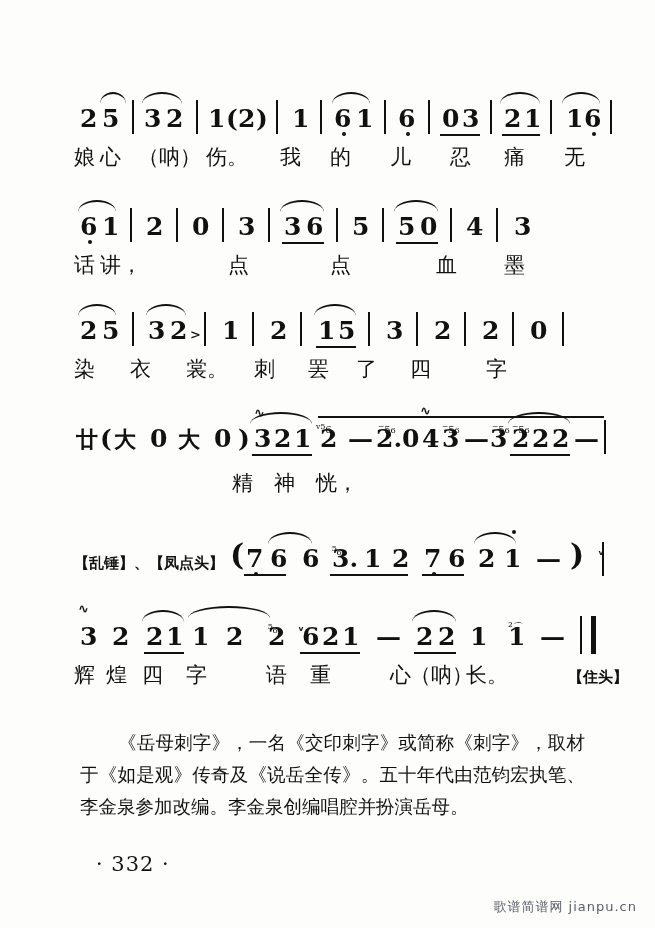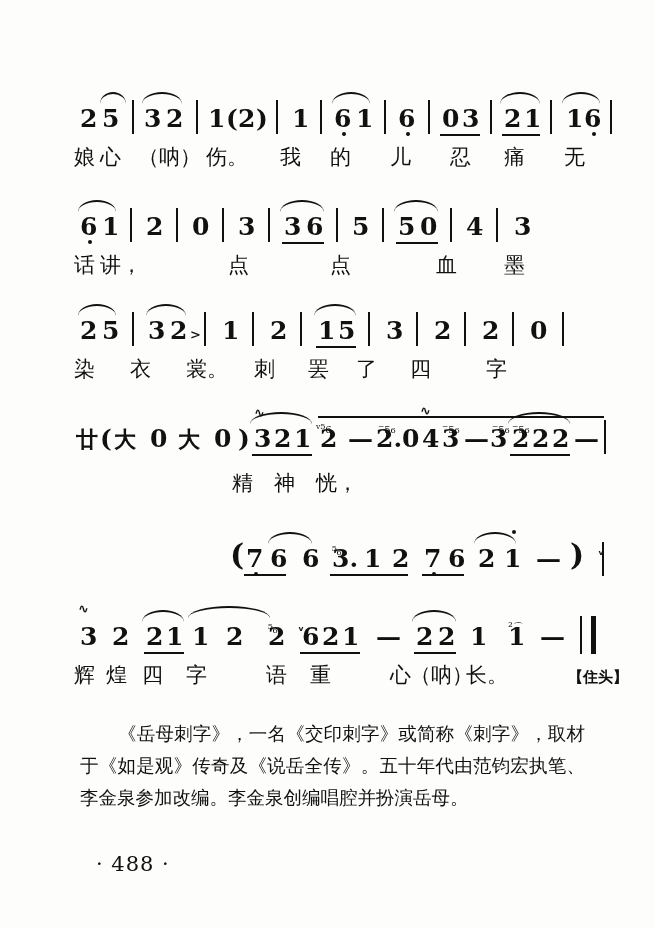--- a/index.html
+++ b/index.html
@@ -131,20 +131,21 @@
     font-weight: bold;
   }
   .para {
     position: absolute;
     left: 80px;
     width: 505px;
     font-family: "DejaVu Sans", sans-serif;
     font-size: 18.5px;
     line-height: 32px;
     text-align: justify;
+    margin-top: 9px;
   }
   .pageno {
     position: absolute;
     left: 96px;
     top: 852px;
     font-size: 21px;
     font-family: "DejaVu Serif", serif;
     letter-spacing: 1px;
   }
   .watermark {
@@ -342,20 +343,21 @@
     </div>
     <div class="lyrics" style="margin-top:4px;">
       <span class="lyr" style="left:152px;">精</span>
       <span class="lyr" style="left:194px;">神</span>
       <span class="lyr" style="left:236px;">恍，</span>
     </div>
   </div>
 
   <div class="row" style="top:532px;">
     <div class="notes" style="height:50px;">
+      <span class="brack" style="left:-6px; top:8px; font-size:15px;">【乱锤】、【凤点头】</span>
       <span class="tok" style="left:150px; top:0px; font-size:30px;">(</span>
       <span class="tok" style="left:166px; top:4px;">7</span>
       <span class="dotbelow" style="left:174px; top:40px;"></span>
       <span class="tok" style="left:190px; top:4px;">6</span>
       <span class="under1" style="left:164px; top:42px; width:42px;"></span>
       <span class="tok" style="left:222px; top:4px;">6</span>
       <span class="slur" style="left:188px; top:0px; width:44px;"></span>
       <span class="gracegrp" style="left:252px; top:-4px;">⁵₆</span>
       <span class="tok" style="left:252px; top:4px;">3.</span>
       <span class="tok" style="left:284px; top:4px;">1</span>
@@ -415,16 +417,17 @@
       <span class="lyr" style="left:230px;">重</span>
       <span class="lyr" style="left:310px;">心</span>
       <span class="lyr" style="left:330px;">（呐）</span>
       <span class="lyr" style="left:386px;">长。</span>
       <span class="brack" style="left:488px; top:2px; font-size:15px;">【住头】</span>
     </div>
   </div>
 
   <div class="para" style="top:718px; text-indent:38px;">《岳母刺字》，一名《交印刺字》或简称《刺字》，取材于《如是观》传奇及《说岳全传》。五十年代由范钧宏执笔、李金泉参加改编。李金泉创编唱腔并扮演岳母。</div>
 
-  <div class="pageno">· 488 ·</div>
-
+  <div class="pageno">· 332 ·</div>
+
+  <div class="watermark">歌谱简谱网 jianpu.cn</div>
 
 </div>
 
 </body></html>

